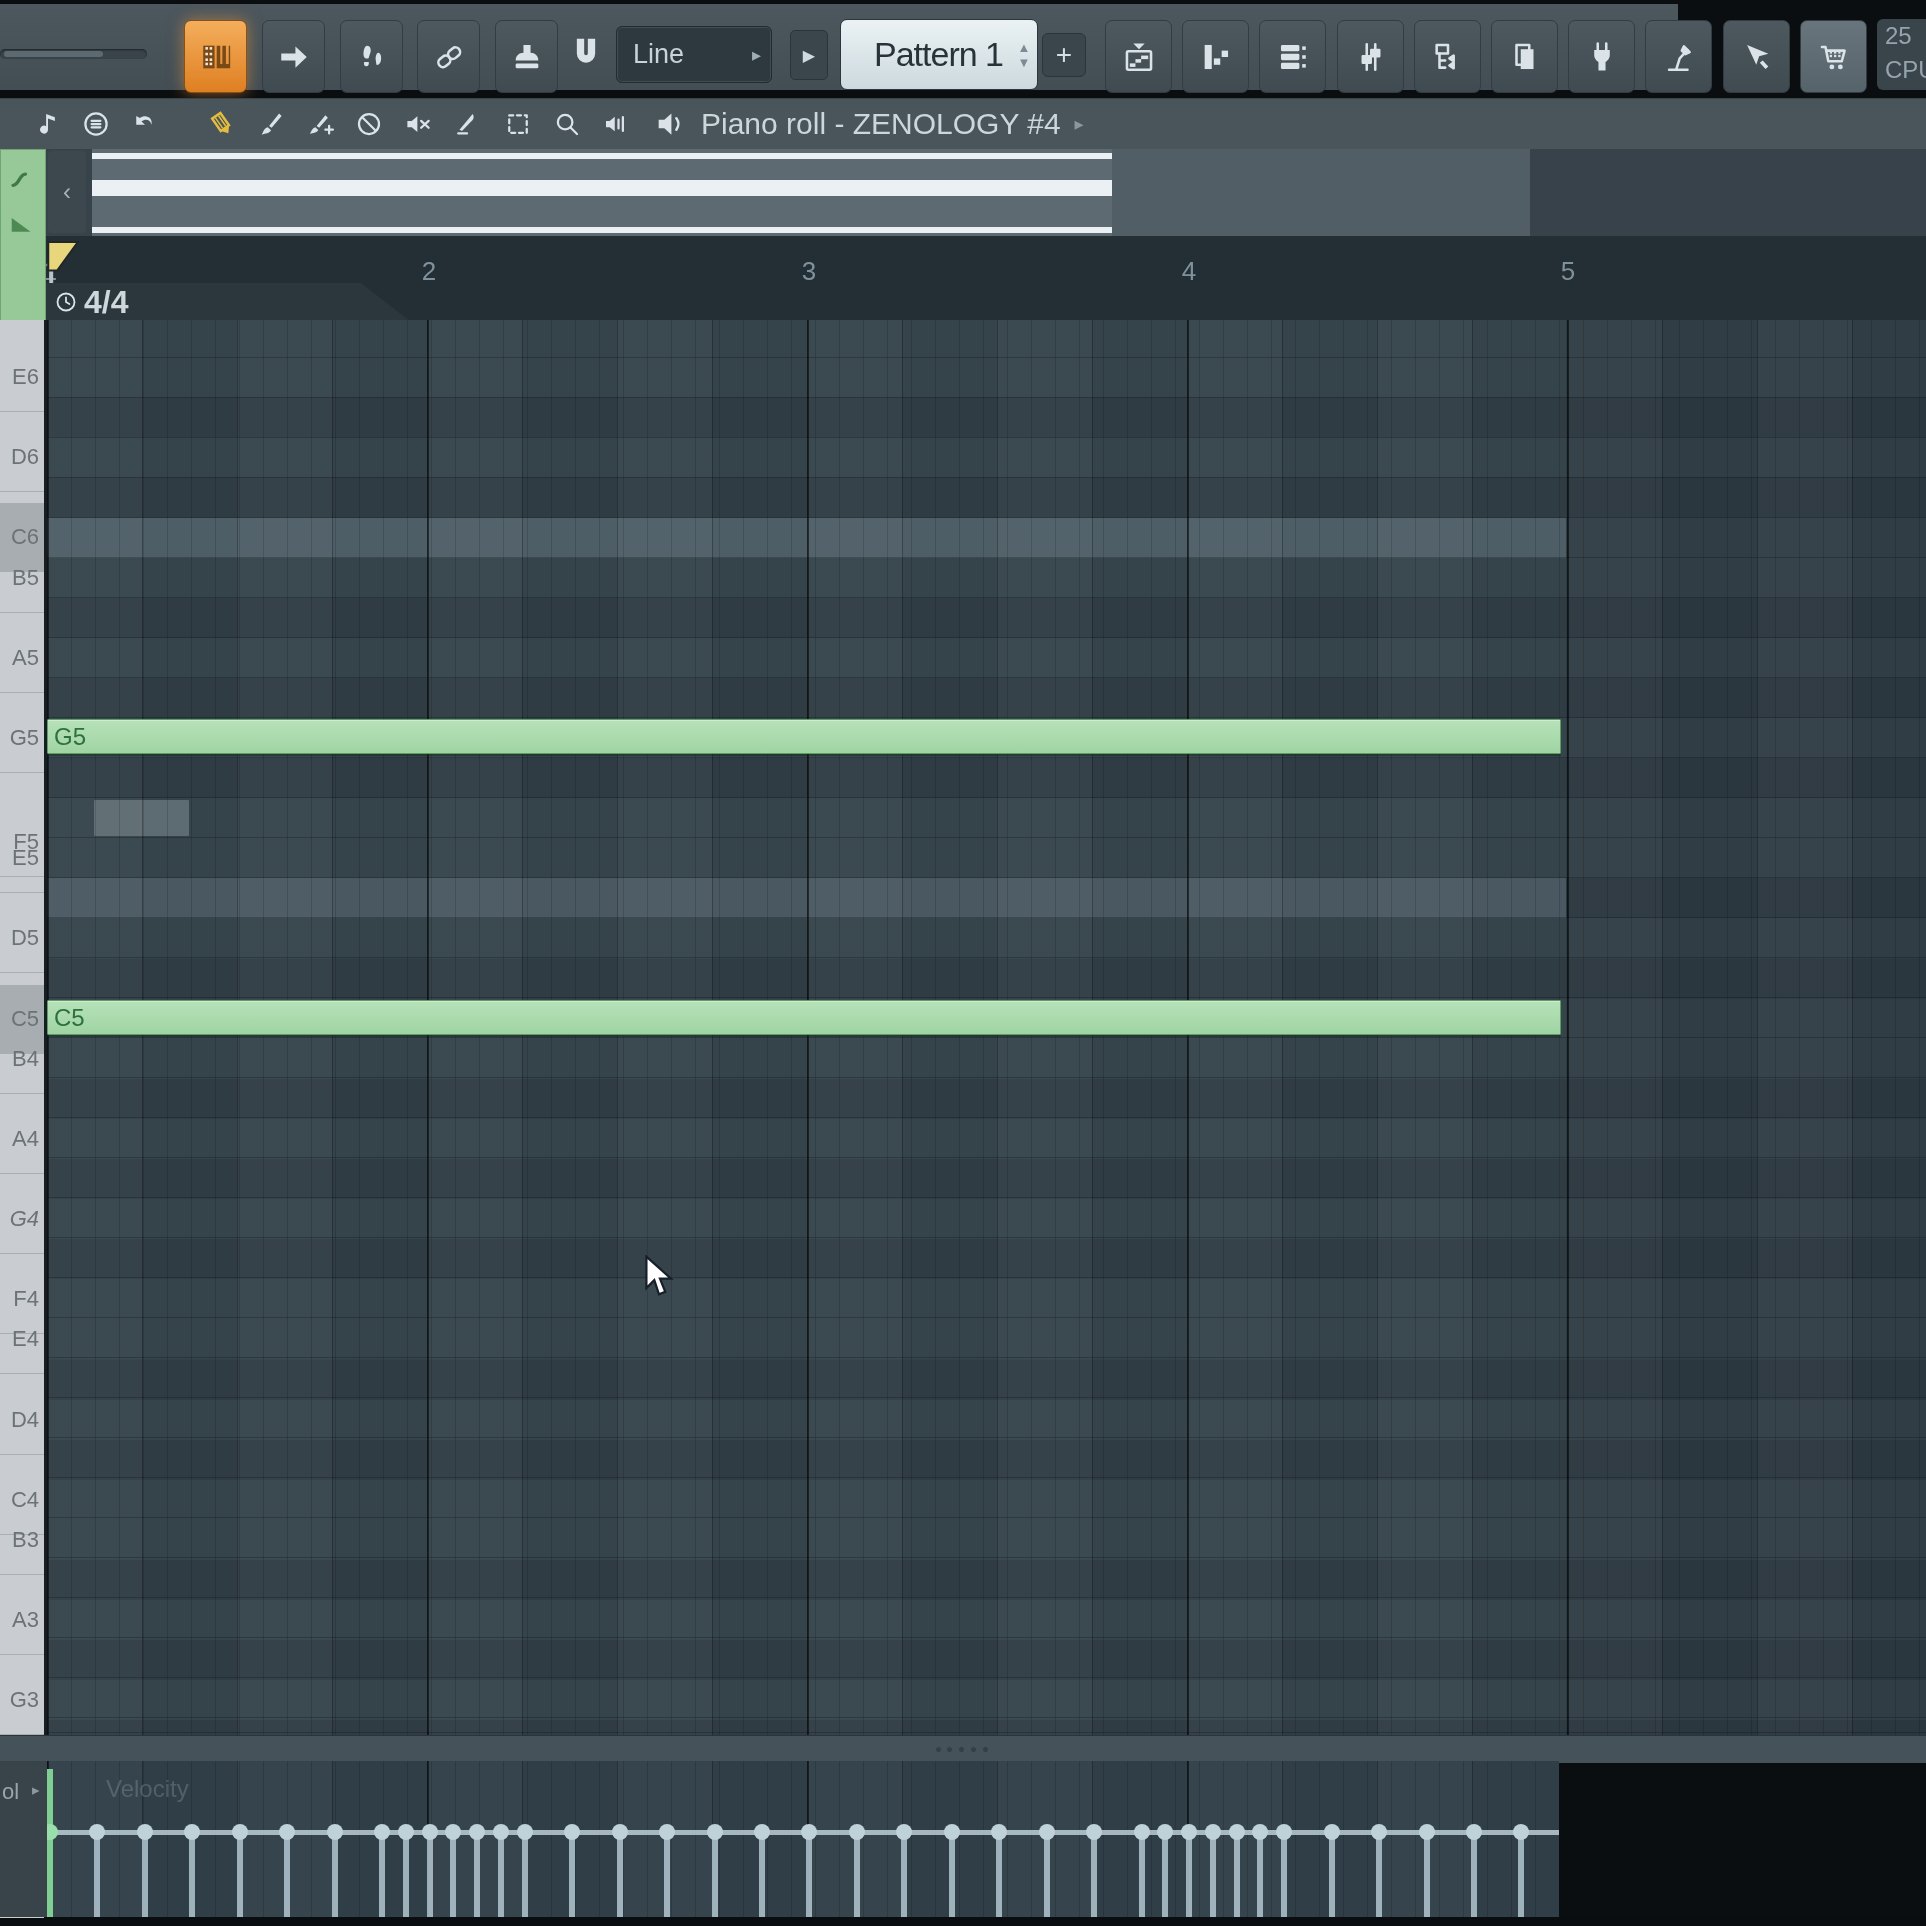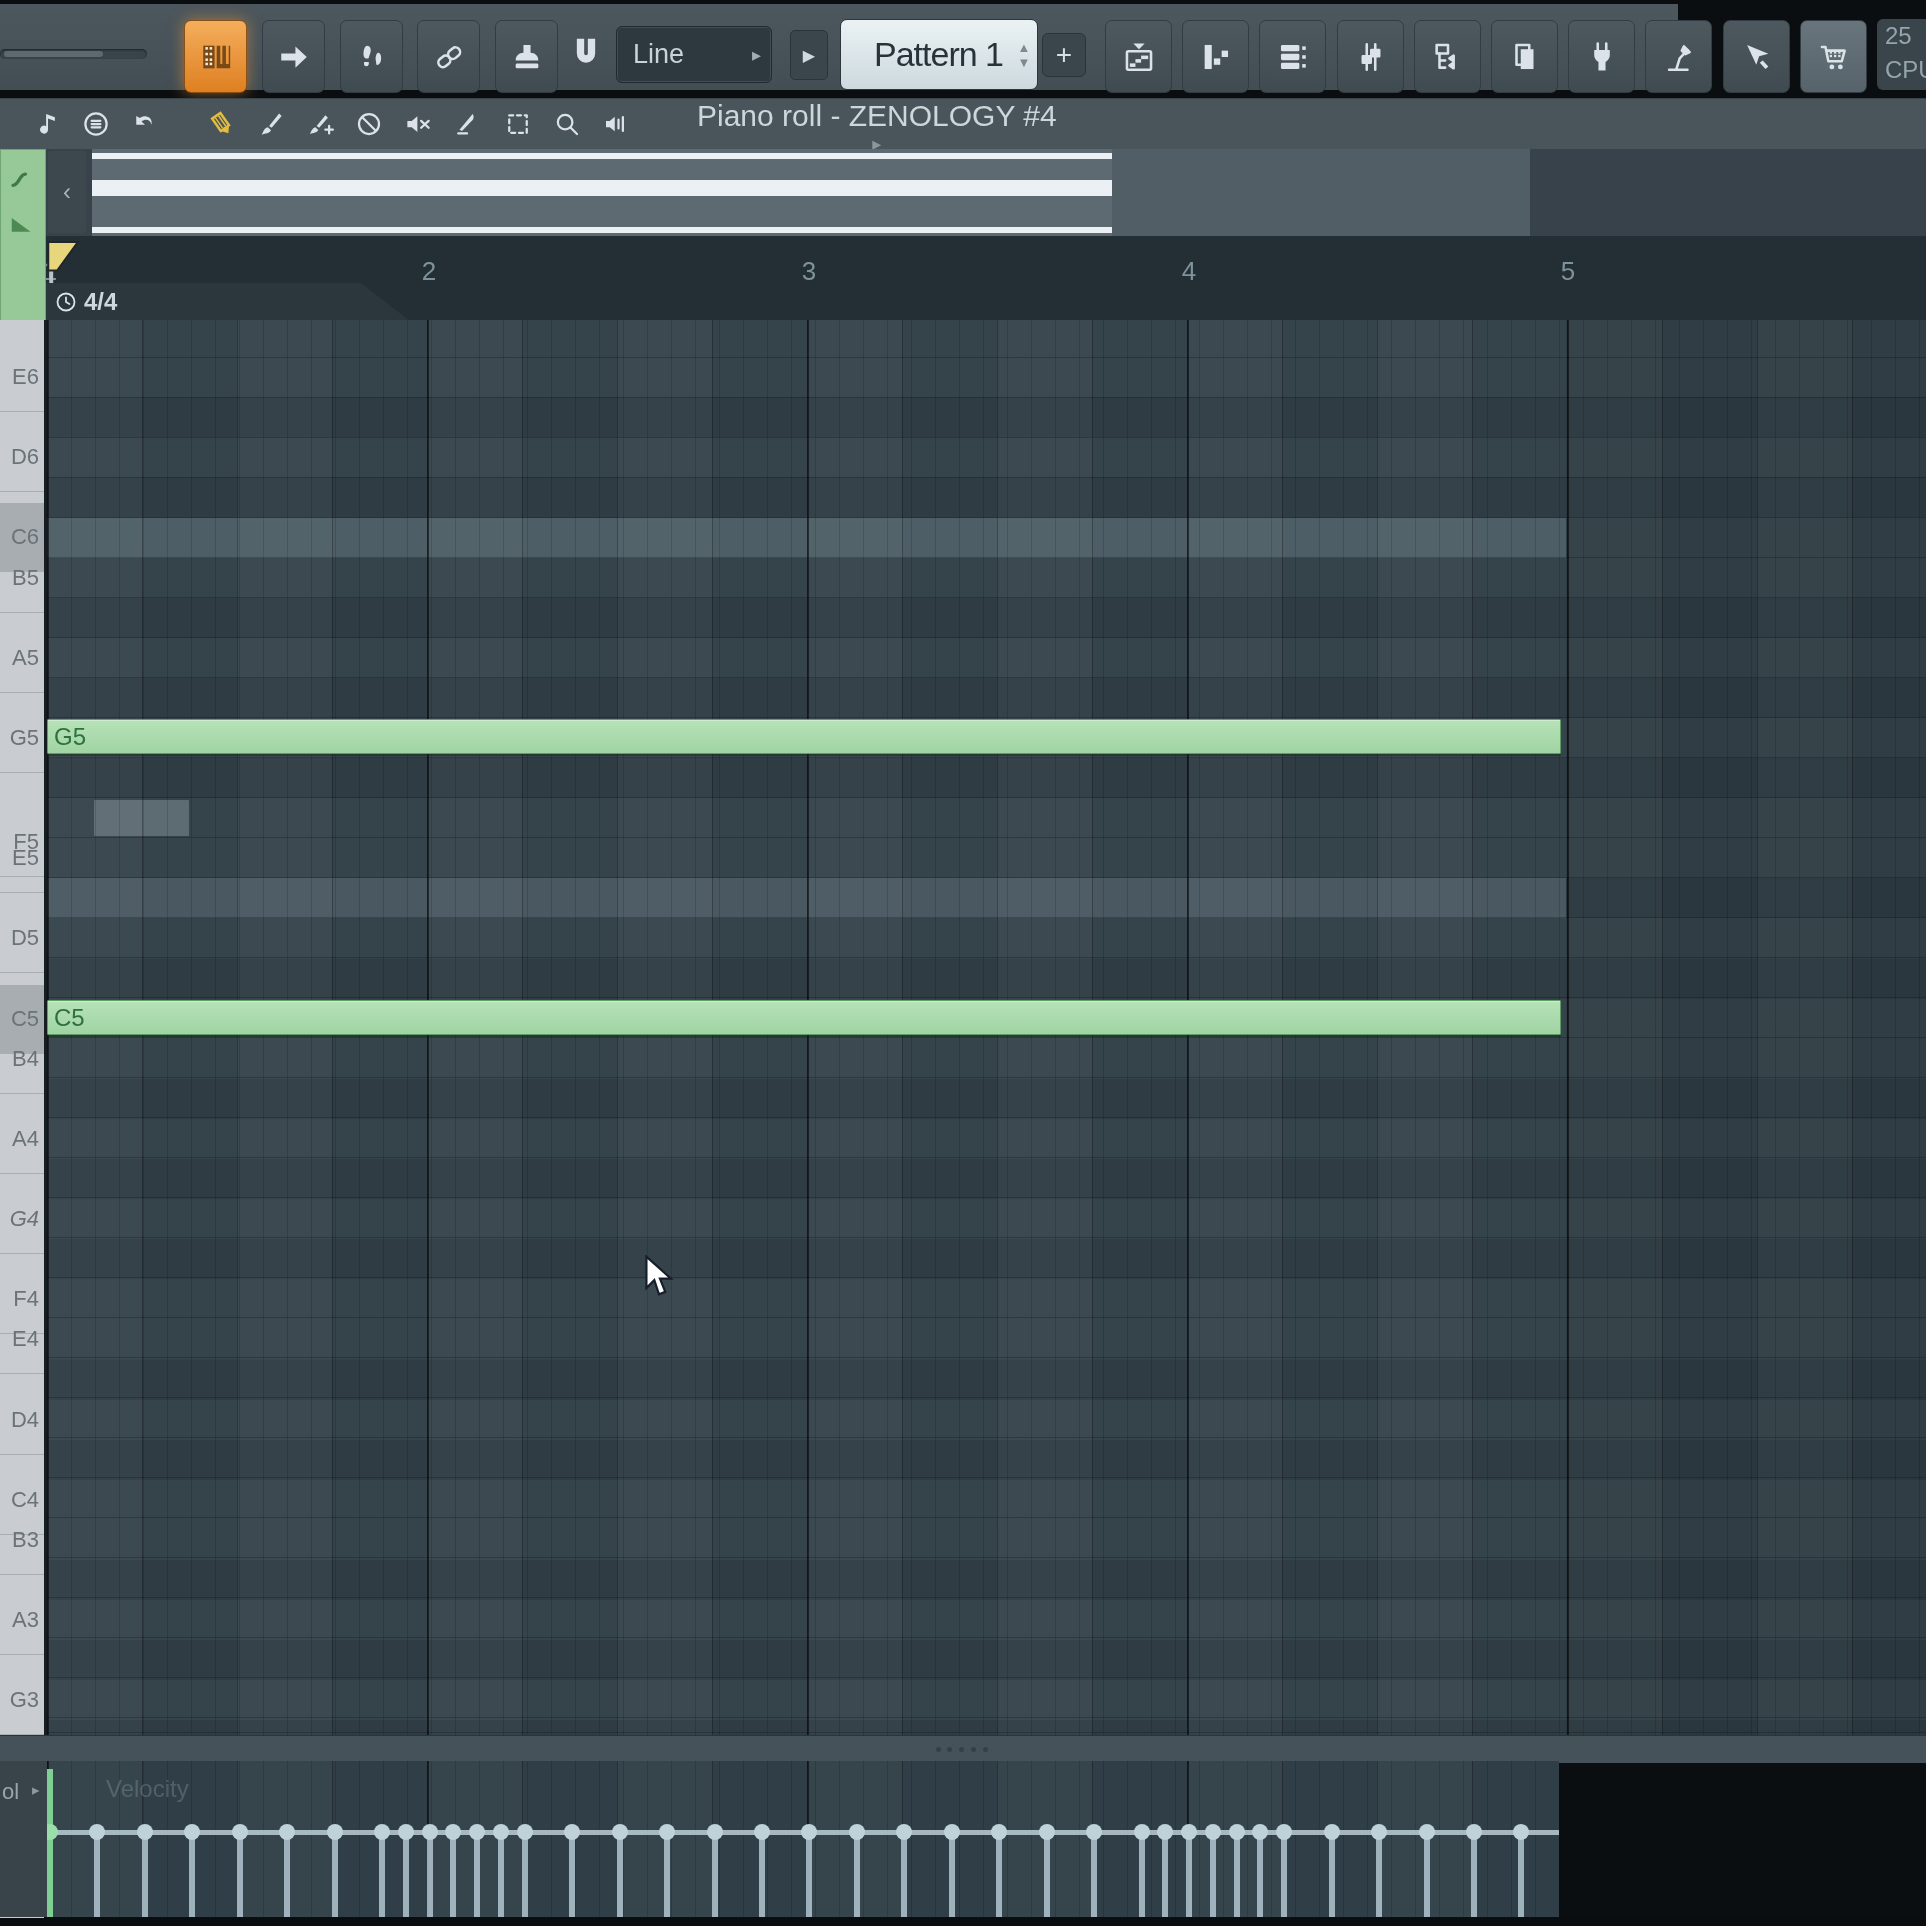--- a/index.html
+++ b/index.html
@@ -31,38 +31,38 @@
        border:1px solid #2b343a;display:flex;align-items:center;justify-content:center;color:#cfd9de;font-size:16px;}
   #pattern-box{left:840px;top:15px;width:196px;height:69px;border-radius:7px;
        background:linear-gradient(#eaf2f4,#cdd9de);border:1px solid #2c363c;
        display:flex;align-items:center;}
   #pattern-box .val{flex:1;text-align:right;color:#273339;font-size:34px;letter-spacing:-1px;padding-right:8px;}
   #pattern-spin{width:26px;height:100%;display:flex;flex-direction:column;align-items:center;justify-content:center;color:#7d8a91;font-size:13px;line-height:15px;}
   #pattern-plus{left:1042px;top:29px;width:42px;height:42px;border-radius:6px;background:#3a454c;
        border:1px solid #2b343a;display:flex;align-items:center;justify-content:center;color:#d5dee3;font-size:28px;}
   #cpu-box{left:1877px;top:15px;width:59px;height:71px;background:#39444b;border-radius:6px;color:#95a4ad;font-size:24px;padding-left:8px;}
   #cpu-box div{line-height:34px;}
-  #title-group{left:683px;top:0;height:50px;display:flex;align-items:center;color:#ccd6db;flex-direction:column;}
+  #title-group{left:653px;top:0;height:50px;display:flex;align-items:center;color:#ccd6db;}
   #pr-title{font-size:30px;margin-left:14px;white-space:nowrap;}
   #title-arrow{color:#8a979e;font-size:18px;margin-left:14px;}
   #green-dot{left:-14px;top:103px;width:40px;height:40px;border-radius:50%;background:#3ecf8e;border:4px solid #1e5e46;}
   
   #midzone{left:0;top:149px;width:1927px;height:87px;background:#37424a;}
   #back-btn{left:48px;top:2px;width:38px;height:82px;background:#3c474e;border-radius:4px;color:#a5b4bc;
         display:flex;align-items:center;justify-content:center;font-size:24px;}
   #scroll-track{left:92px;top:0;width:1438px;height:87px;background:#515e66;}
   #scroll-handle{left:0;top:0;width:1020px;height:87px;background:#5d6a72;}
   .strip-line{position:absolute;left:0;width:1020px;background:#eaf0f3;}
   
   #timeline{left:0;top:236px;width:1927px;height:84px;background:#232e35;}
   .tl-num{position:absolute;top:20px;color:#7f929b;font-size:26px;transform:translateX(-50%);}
   #timesig-tab{left:44px;top:47px;width:366px;height:38px;background:#2b363d;
         clip-path:polygon(0 0,317px 0,366px 38px,0 38px);display:flex;align-items:center;color:#cdd7dc;}
   #timesig-tab svg{width:24px;height:24px;margin-left:10px;}
-  #timesig-tab .ts{font-size:24px;margin-left:6px;font-weight:bold;}
+  #timesig-tab .ts{font-size:32px;margin-left:6px;font-weight:bold;}
   #flag{left:47px;top:5px;}
   
   #green-panel{left:0;top:149px;width:44px;height:170px;background:#97c897;border:1px solid #6fa571;}
   #green-panel svg{width:30px;height:30px;display:block;margin:14px auto 0;}
   
   #keys{left:0;top:320px;width:44px;height:1639px;background:#c9cdd1;}
   .wkey{position:absolute;left:0;width:44px;border-bottom:1px solid #a9aeb2;}
   .wkey.dark{background:#a8adb1;}
   .wkey span{position:absolute;right:5px;top:50%;transform:translateY(-50%);color:#6b7378;font-size:22px;}
   #keys-border{left:44px;top:320px;width:3px;height:1415px;background:#161e23;}

